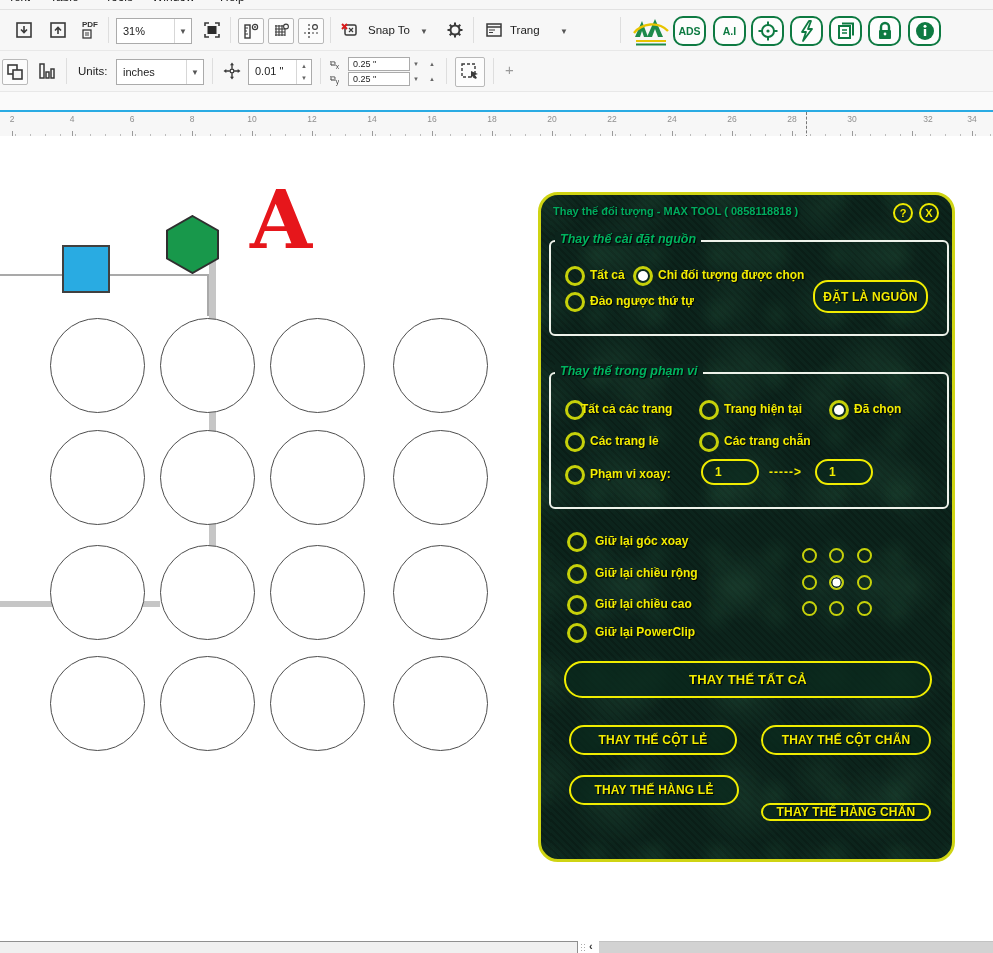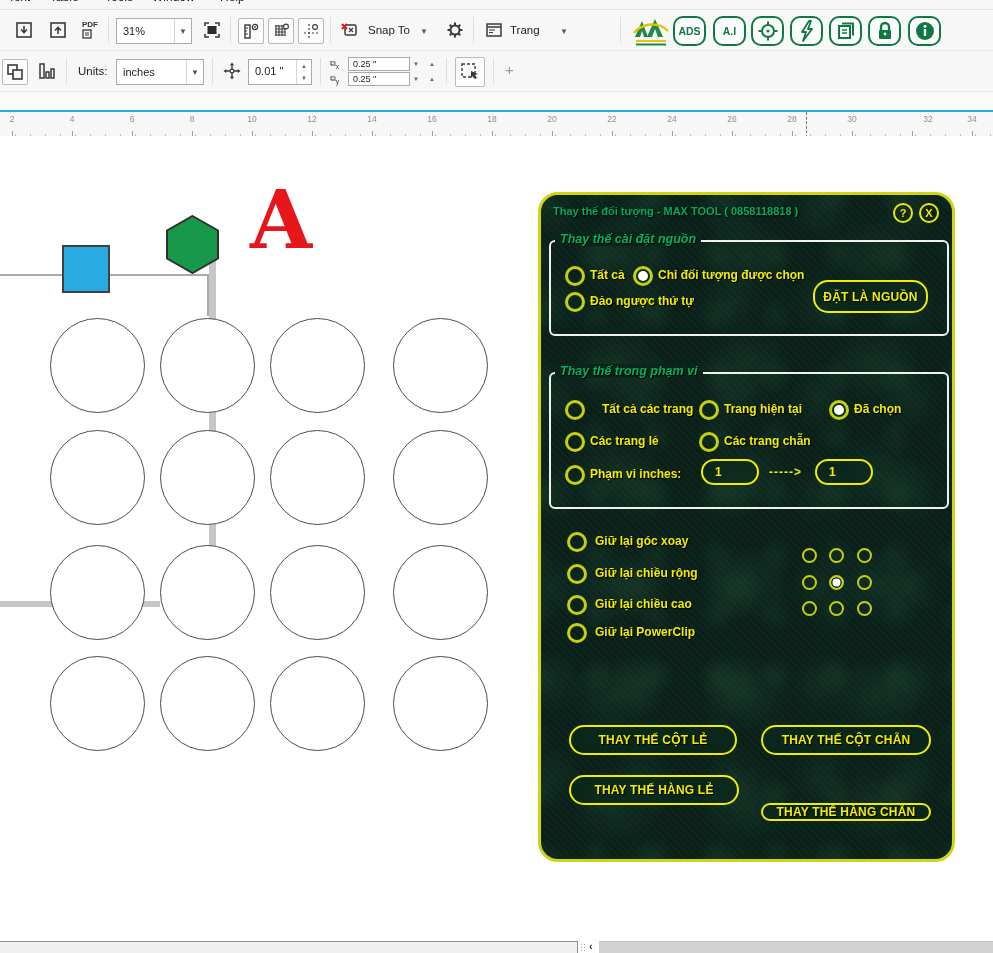--- a/index.html
+++ b/index.html
@@ -493,31 +493,31 @@
       <span class="rlabel" style="left:49px;top:73px">Tất cả</span>
       <div class="radio selected" style="left:92px;top:71px"></div>
       <span class="rlabel" style="left:117px;top:73px">Chỉ đối tượng được chọn</span>
       <div class="radio" style="left:24px;top:97px"></div>
       <span class="rlabel" style="left:49px;top:99px">Đảo ngược thứ tự</span>
       <div class="ybtn" style="left:272px;top:85px;width:115px;height:33px">ĐẶT LÀ NGUỒN</div>
 
       <div class="groupbox" style="left:8px;top:177px;width:396px;height:133px"></div>
       <div class="legend" style="left:14px;top:169px">Thay thế trong phạm vi</div>
       <div class="radio" style="left:24px;top:205px"></div>
-      <span class="rlabel" style="left:61px;top:207px">Tất cả các trang</span>
+      <span class="rlabel" style="left:40px;top:207px">Tất cả các trang</span>
       <div class="radio" style="left:158px;top:205px"></div>
       <span class="rlabel" style="left:183px;top:207px">Trang hiện tại</span>
       <div class="radio selected" style="left:288px;top:205px"></div>
       <span class="rlabel" style="left:313px;top:207px">Đã chọn</span>
       <div class="radio" style="left:24px;top:237px"></div>
       <span class="rlabel" style="left:49px;top:239px">Các trang lẻ</span>
       <div class="radio" style="left:158px;top:237px"></div>
       <span class="rlabel" style="left:183px;top:239px">Các trang chẵn</span>
       <div class="radio" style="left:24px;top:270px"></div>
-      <span class="rlabel" style="left:49px;top:272px">Phạm vi inches:</span>
+      <span class="rlabel" style="left:49px;top:272px">Phạm vi xoay:</span>
       <div class="yinput" style="left:160px;top:264px">1</div>
       <span class="rangearrow" style="left:228px;top:270px">-----&gt;</span>
       <div class="yinput" style="left:274px;top:264px">1</div>
 
       <div class="radio" style="left:26px;top:337px"></div>
       <span class="rlabel" style="left:54px;top:339px">Giữ lại góc xoay</span>
       <div class="radio" style="left:26px;top:369px"></div>
       <span class="rlabel" style="left:54px;top:371px">Giữ lại chiều rộng</span>
       <div class="radio" style="left:26px;top:400px"></div>
       <span class="rlabel" style="left:54px;top:402px">Giữ lại chiều cao</span>
@@ -529,20 +529,21 @@
           <div class="gridcirc" style="left: 288px; top: 353px;"></div>
           <div class="gridcirc" style="left: 316px; top: 353px;"></div>
           <div class="gridcirc" style="left: 261px; top: 380px;"></div>
           <div class="gridcirc selected" style="left: 288px; top: 380px;"></div>
           <div class="gridcirc" style="left: 316px; top: 380px;"></div>
           <div class="gridcirc" style="left: 261px; top: 406px;"></div>
           <div class="gridcirc" style="left: 288px; top: 406px;"></div>
           <div class="gridcirc" style="left: 316px; top: 406px;"></div>
         </div>
 
+      <div class="ybtn" style="left:23px;top:466px;width:368px;height:37px;border-radius:19px;font-size:13px">THAY THẾ TẤT CẢ</div>
       <div class="ybtn" style="left:28px;top:530px;width:168px;height:30px">THAY THẾ CỘT LẺ</div>
       <div class="ybtn" style="left:220px;top:530px;width:170px;height:30px">THAY THẾ CỘT CHẴN</div>
       <div class="ybtn" style="left:28px;top:580px;width:170px;height:30px">THAY THẾ HÀNG LẺ</div>
       <div class="ybtn" style="left:220px;top:608px;width:170px;height:18px">THAY THẾ HÀNG CHẴN</div>
     </div>
   </div>
 
   <div class="bottombar">
     <div class="navpanel"></div>
     <div class="grip"></div>

